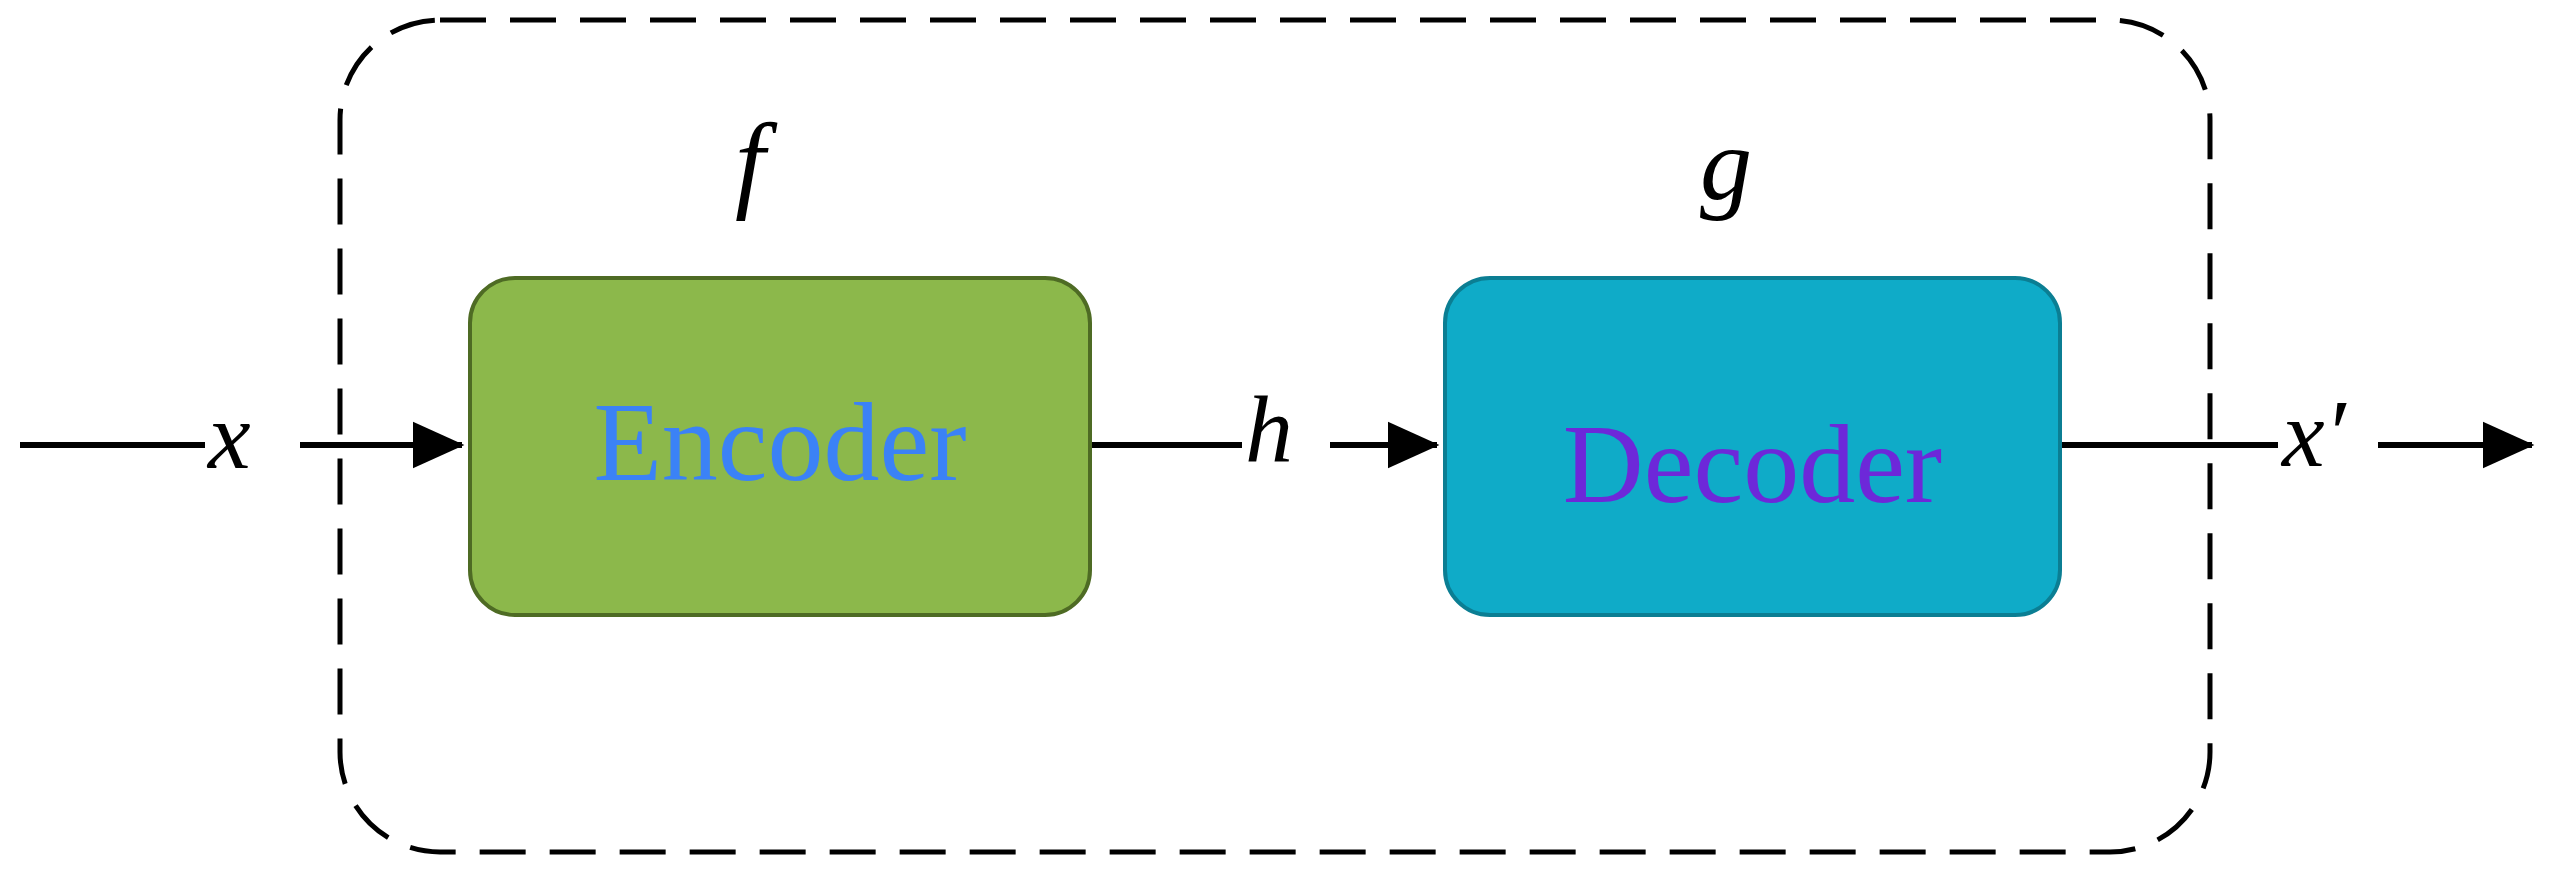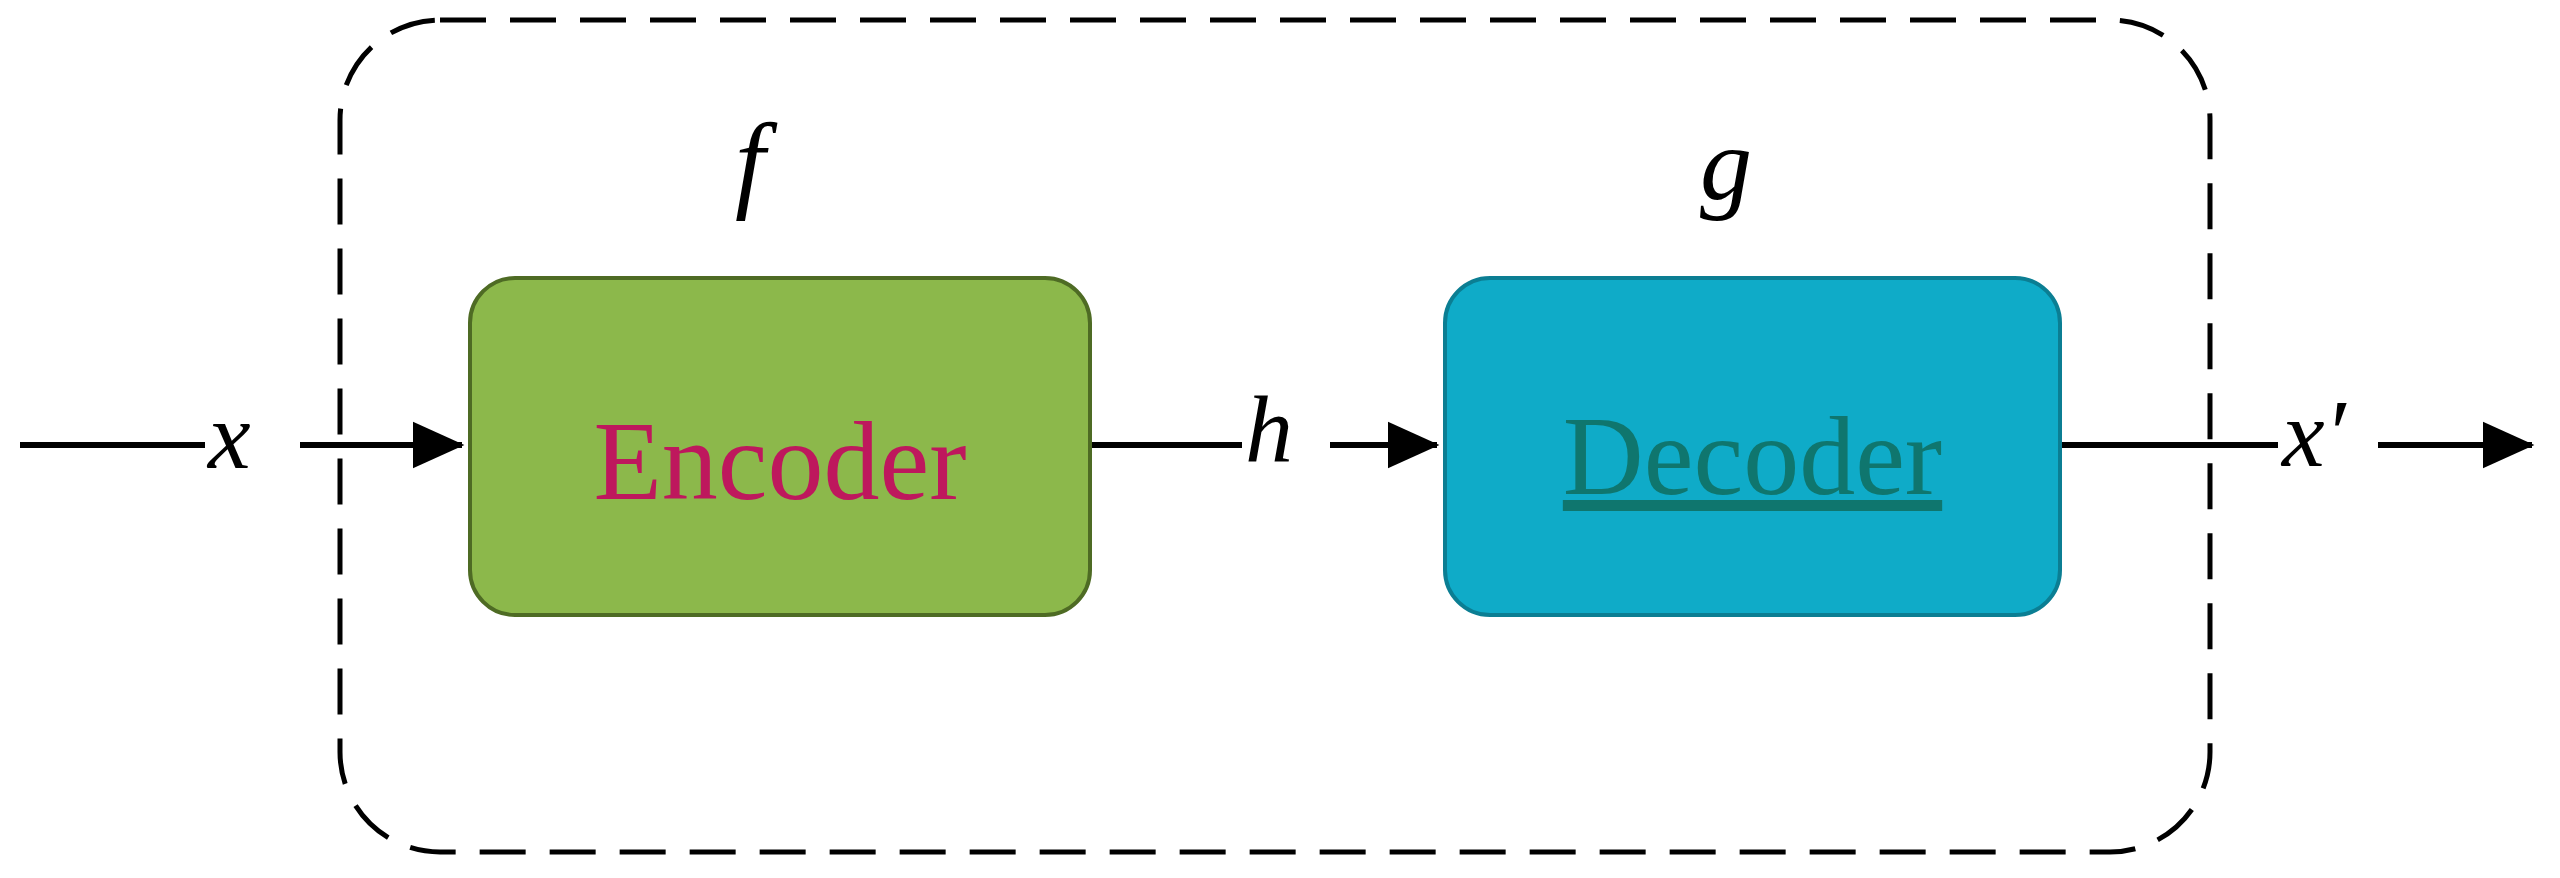--- a/index.html
+++ b/index.html
@@ -76,23 +76,23 @@
 
     <line x1="2060" y1="445" x2="2278" y2="445" stroke="#000000" stroke-width="6"></line>
 
     <line x1="2378" y1="445" x2="2532" y2="445" stroke="#000000" stroke-width="6" marker-end="url(#arrowhead)"></line>
 
     <rect id="encoder-rect" x="470" y="278" width="620" height="337" rx="45" ry="45" fill="#8CB84B" stroke="#4E6B24" stroke-width="4"></rect>
 
     <rect id="decoder-rect" x="1445" y="278" width="615" height="337" rx="45" ry="45" fill="#0FABC8" stroke="#0B7E93" stroke-width="4"></rect>
   </svg>
 
-  <div class="block-label" id="encoder-text" style="left: 470px; top: 293px; width: 620px; height: 337px; color: #be185d;">Encoder</div>
+  <div class="block-label" id="encoder-text" style="left: 470px; top: 274px; width: 620px; height: 337px; color: #3b82f6;">Encoder</div>
 
-  <div class="block-label" id="decoder-text" style="left: 1445px; top: 288px; width: 615px; height: 337px; color: #0f766e; text-decoration: underline;">Decoder</div>
+  <div class="block-label" id="decoder-text" style="left: 1445px; top: 296px; width: 615px; height: 337px; color: #6d28d9;">Decoder</div>
 
   <div class="math-label" id="label-f" style="left: 735px; top: 108px;">f</div>
 
   <div class="math-label" id="label-g" style="left: 1700px; top: 112px;">g</div>
 
   <div class="math-label" id="label-x" style="left: 208px; top: 388px;">x</div>
 
   <div class="math-label" id="label-h" style="left: 1245px; top: 382px;">h</div>
 
   <div class="math-label" id="label-xp" style="left: 2282px; top: 386px;">x′</div>

